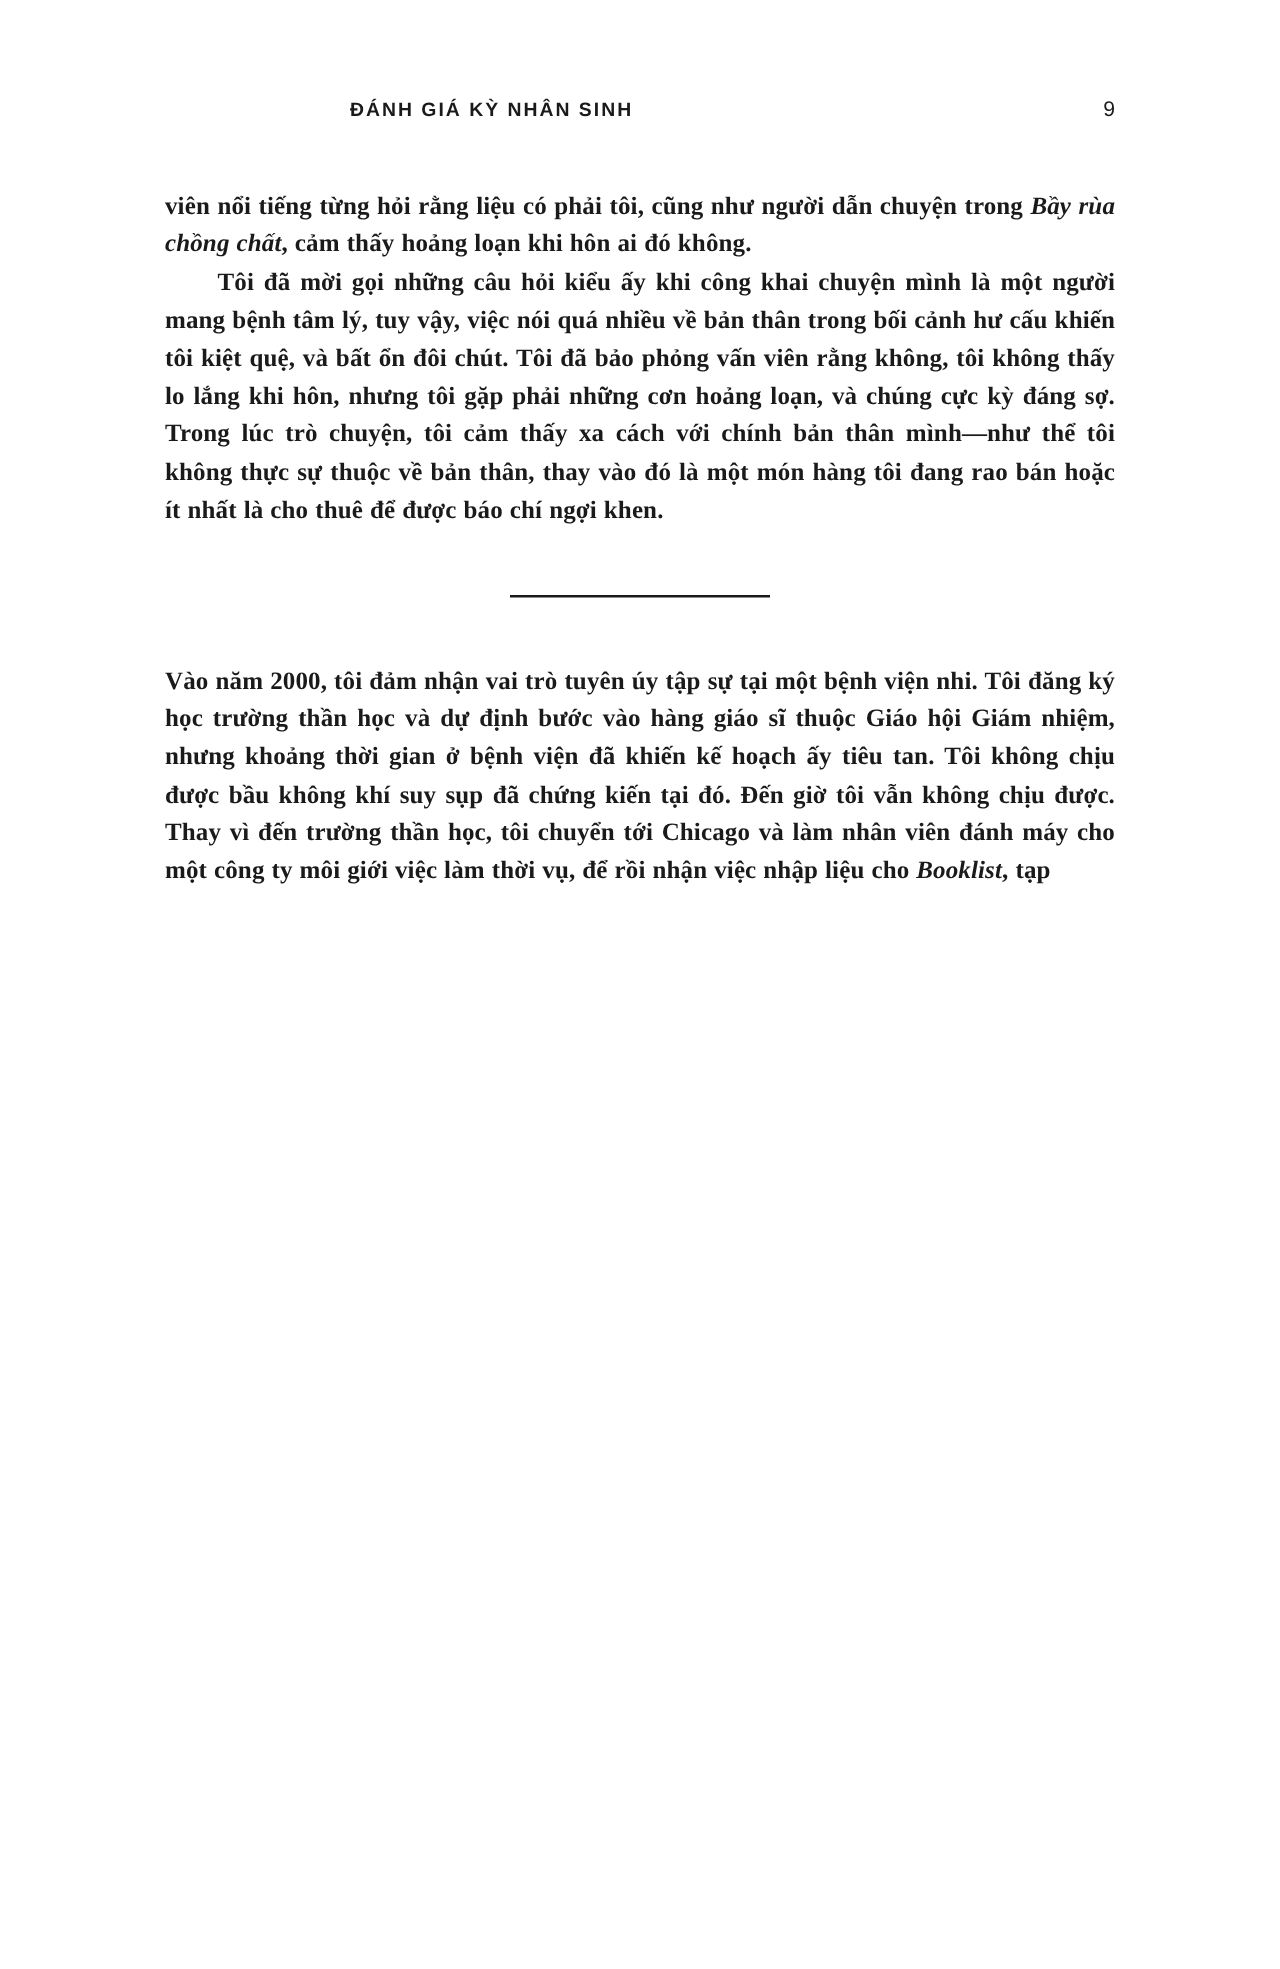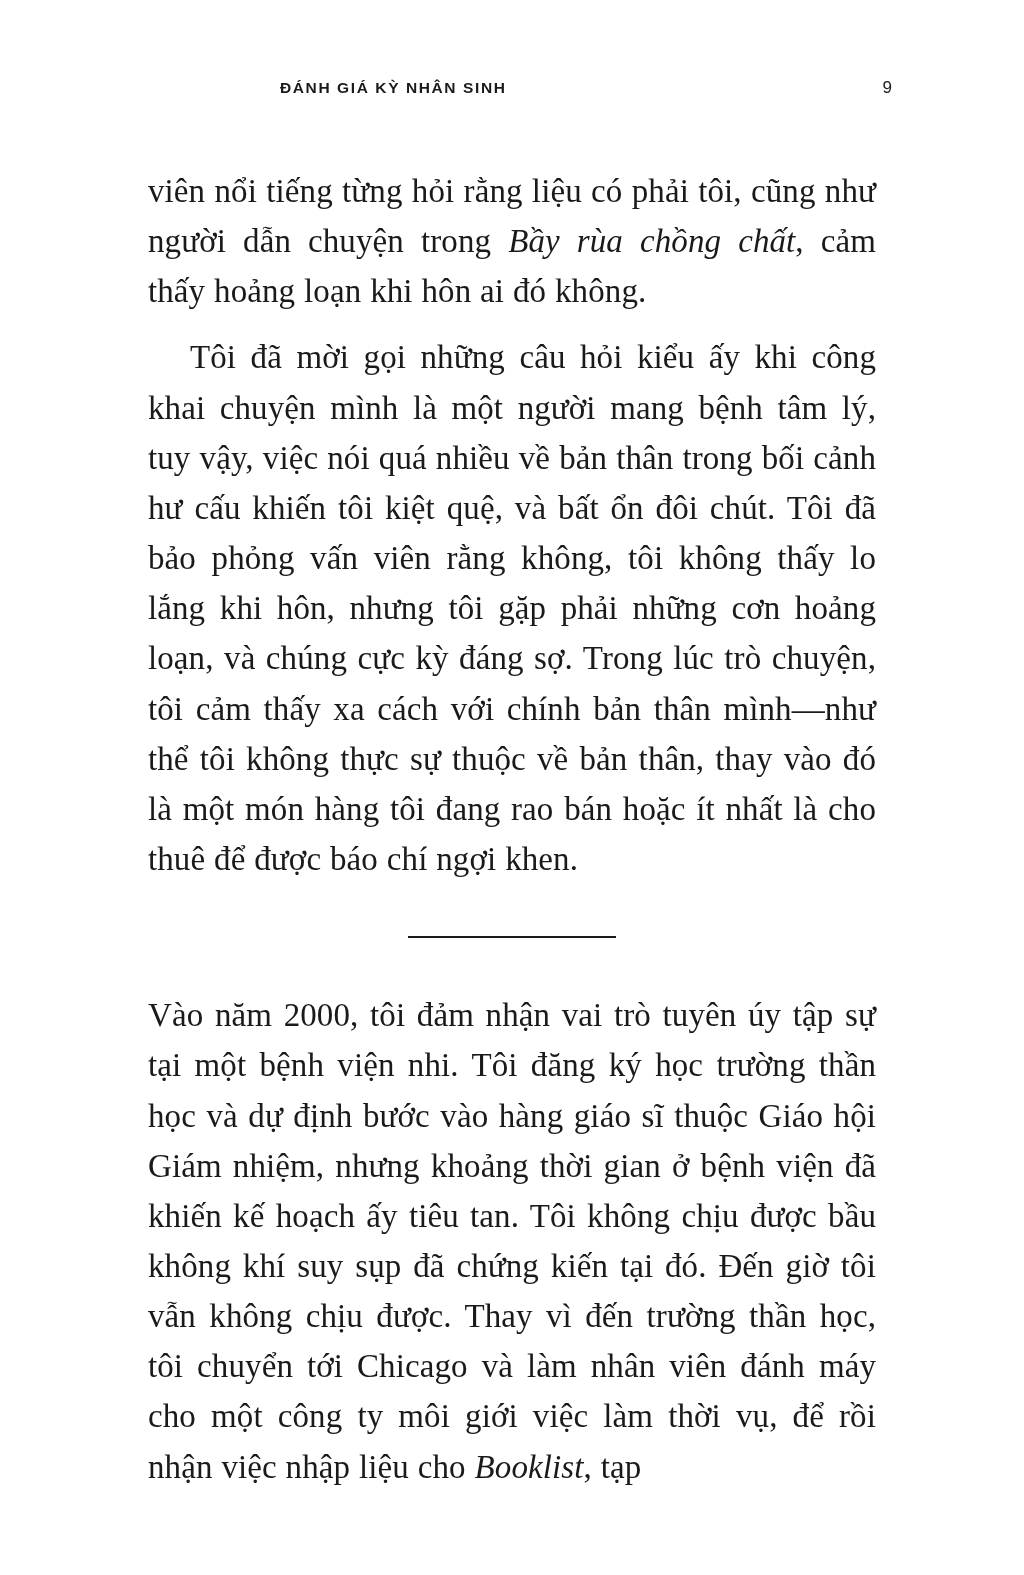--- a/index.html
+++ b/index.html
@@ -52,28 +52,29 @@
   }
 
   .body-block {
     position: absolute;
     top: 150px;
     left: 132px;
     width: 760px;
   }
 
   p.para {
-    margin: 16px;
-    font-size: 33px;
+    margin: 0;
+    font-size: 20px;
     line-height: 1.52;
     text-align: justify;
     text-justify: inter-word;
     letter-spacing: 0.1px;
     word-spacing: 0.5px;
     hyphens: none;
+    font-weight: bold;
   }
 
   p.indent {
     text-indent: 42px;
   }
 
   .emphasis {
     font-style: italic;
   }
 

